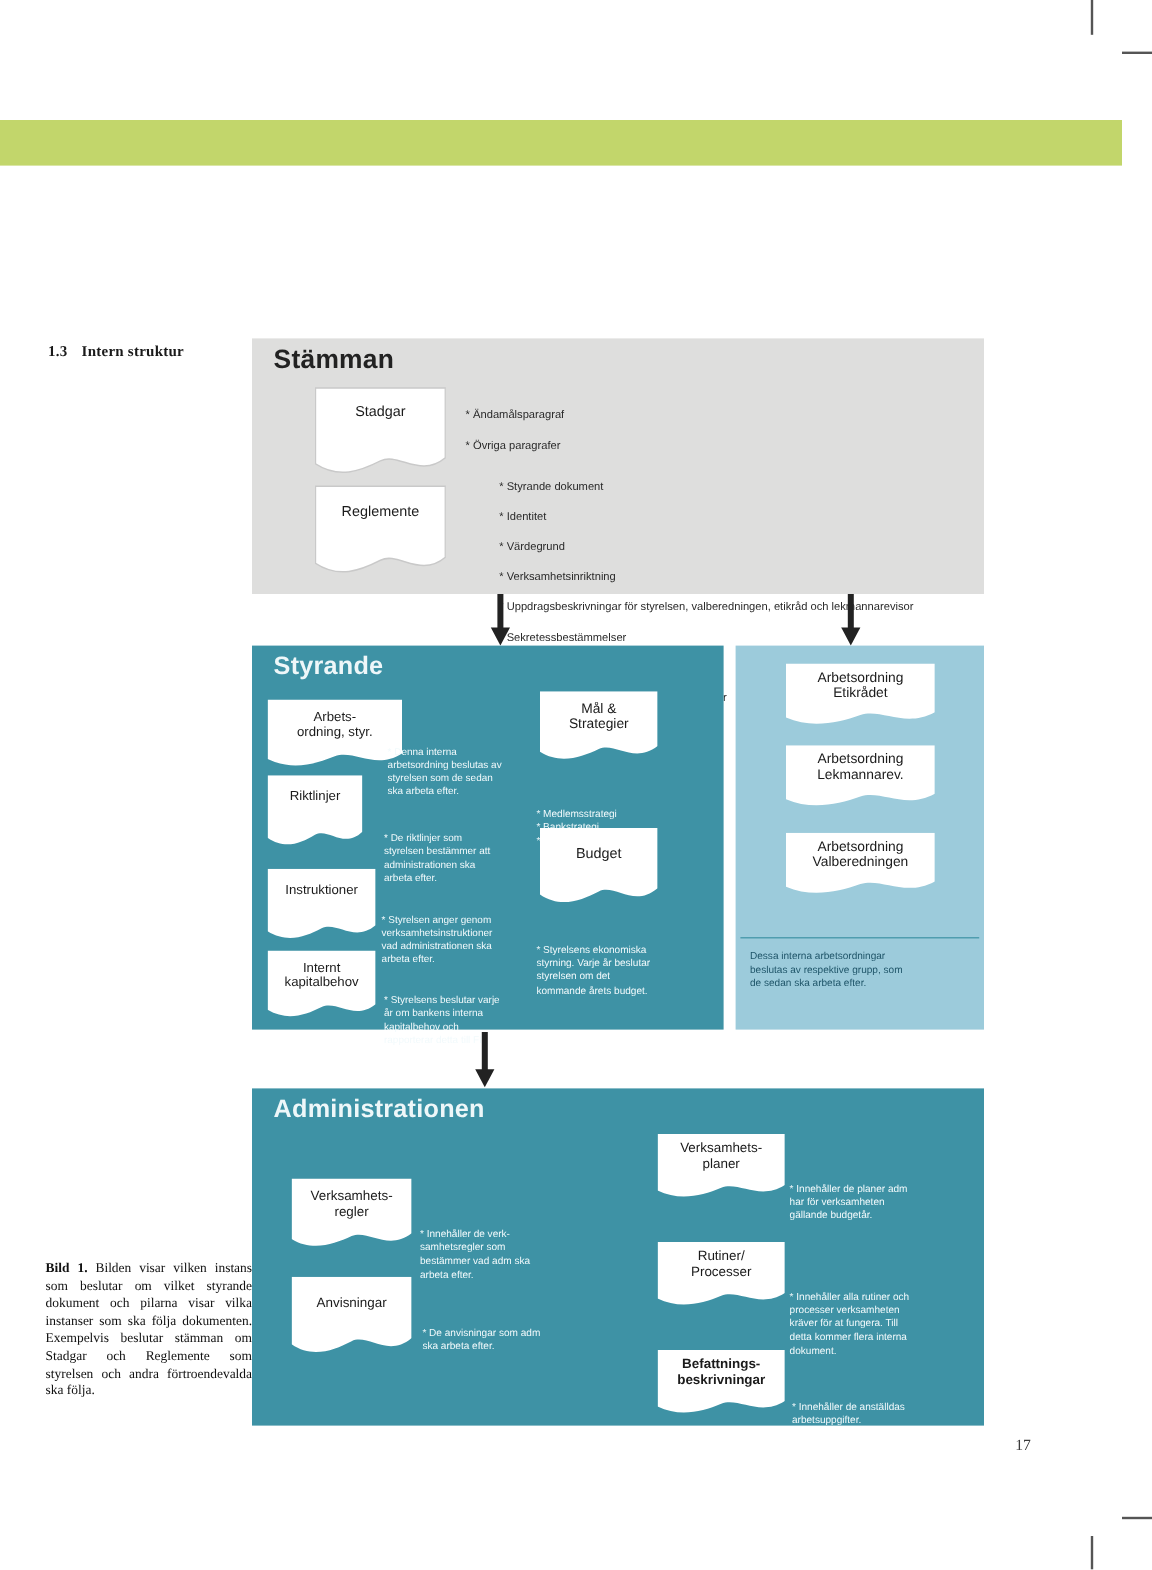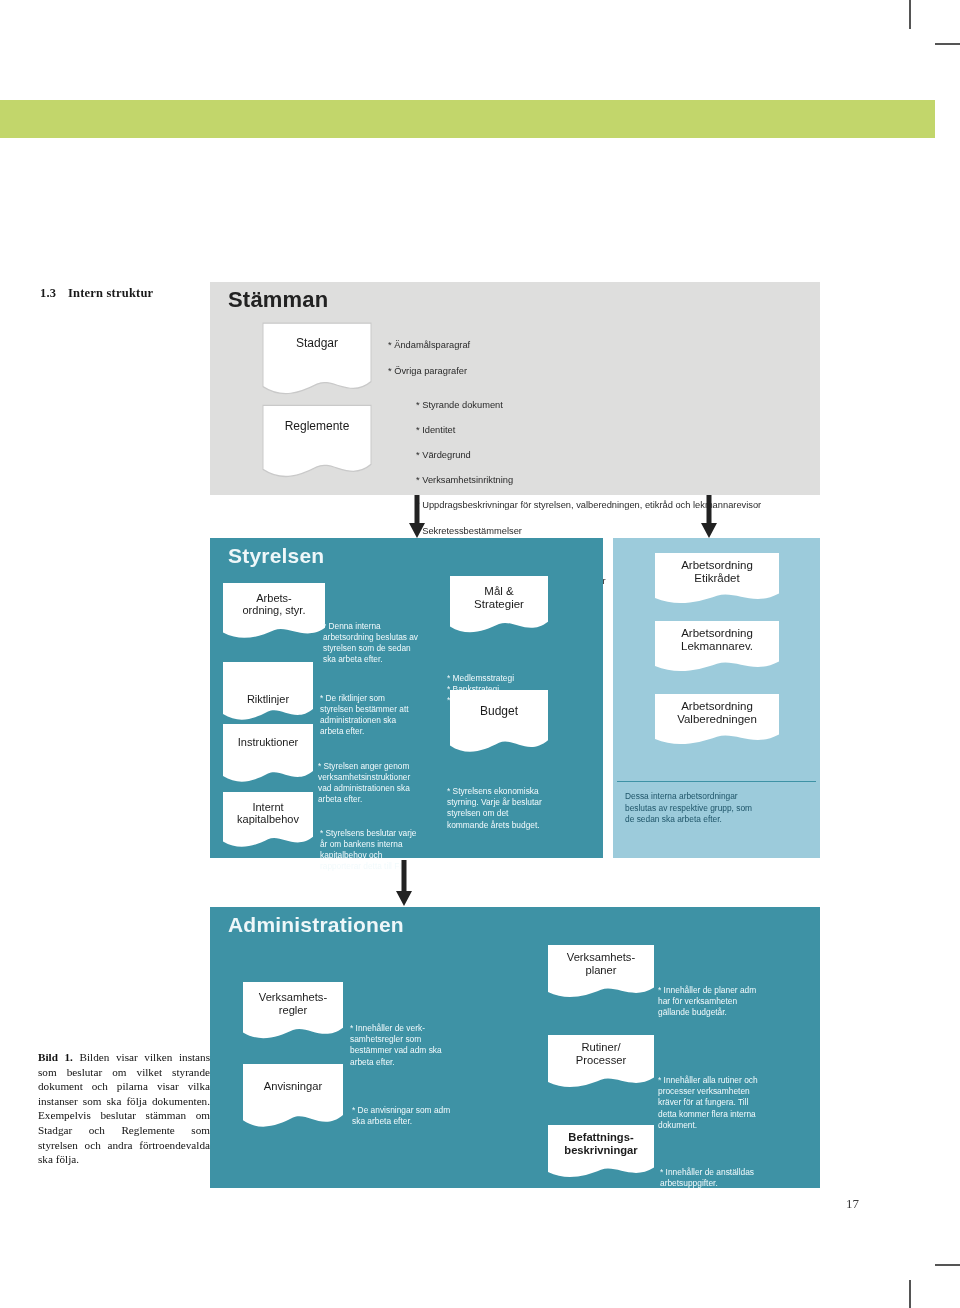--- a/index.html
+++ b/index.html
@@ -140,35 +140,35 @@
   <svg class="arrow" style="left:198px;top:213px;width:18px;height:44px;" viewBox="0 0 18 44">
     <rect x="6.5" y="0" width="5" height="30" fill="#222"></rect>
     <polygon points="1,28 17,28 9,43" fill="#222"></polygon>
   </svg>
   <svg class="arrow" style="left:490px;top:213px;width:18px;height:44px;" viewBox="0 0 18 44">
     <rect x="6.5" y="0" width="5" height="30" fill="#222"></rect>
     <polygon points="1,28 17,28 9,43" fill="#222"></polygon>
   </svg>
 
   <div class="panel p-styrelsen">
-    <div class="panel-title">Styrelsen</div>
-
-    <div class="doc" style="left:13px;top:45px;width:102px;height:50px;font-size:11px;padding-top:9px;">
+    <div class="panel-title">Styrande</div>
+
+    <div class="doc" style="left:13px;top:45px;width:112px;height:50px;font-size:11px;padding-top:9px;">
       <svg class="doc-svg" viewBox="0 0 90 50" preserveAspectRatio="none">
         <path d="M0,0 H90 V38 C72,50 58,35 45,40 C31,46 16,50 0,42 Z" fill="#ffffff"></path>
       </svg>
       <div class="doc-label" style="white-space:pre-line;">Arbets-
 ordning, styr.</div>
     </div>
     <div class="note light" style="left:113px;top:47px;width:160px;font-size:8.3px;line-height:11px;">* Denna interna
 arbetsordning beslutas av
 styrelsen som de sedan
 ska arbeta efter.</div>
 
-    <div class="doc" style="left:13px;top:124px;width:90px;height:50px;font-size:11px;padding-top:12px;align-items:center;">
+    <div class="doc" style="left:13px;top:108px;width:79px;height:50px;font-size:11px;padding-top:12px;">
       <svg class="doc-svg" viewBox="0 0 90 50" preserveAspectRatio="none">
         <path d="M0,0 H90 V38 C72,50 58,35 45,40 C31,46 16,50 0,42 Z" fill="#ffffff"></path>
       </svg>
       <div class="doc-label" style="white-space:pre-line;">Riktlinjer</div>
     </div>
     <div class="note light" style="left:110px;top:119px;width:160px;font-size:8.3px;line-height:11px;">* De riktlinjer som
 styrelsen bestämmer att
 administrationen ska
 arbeta efter.</div>
 

